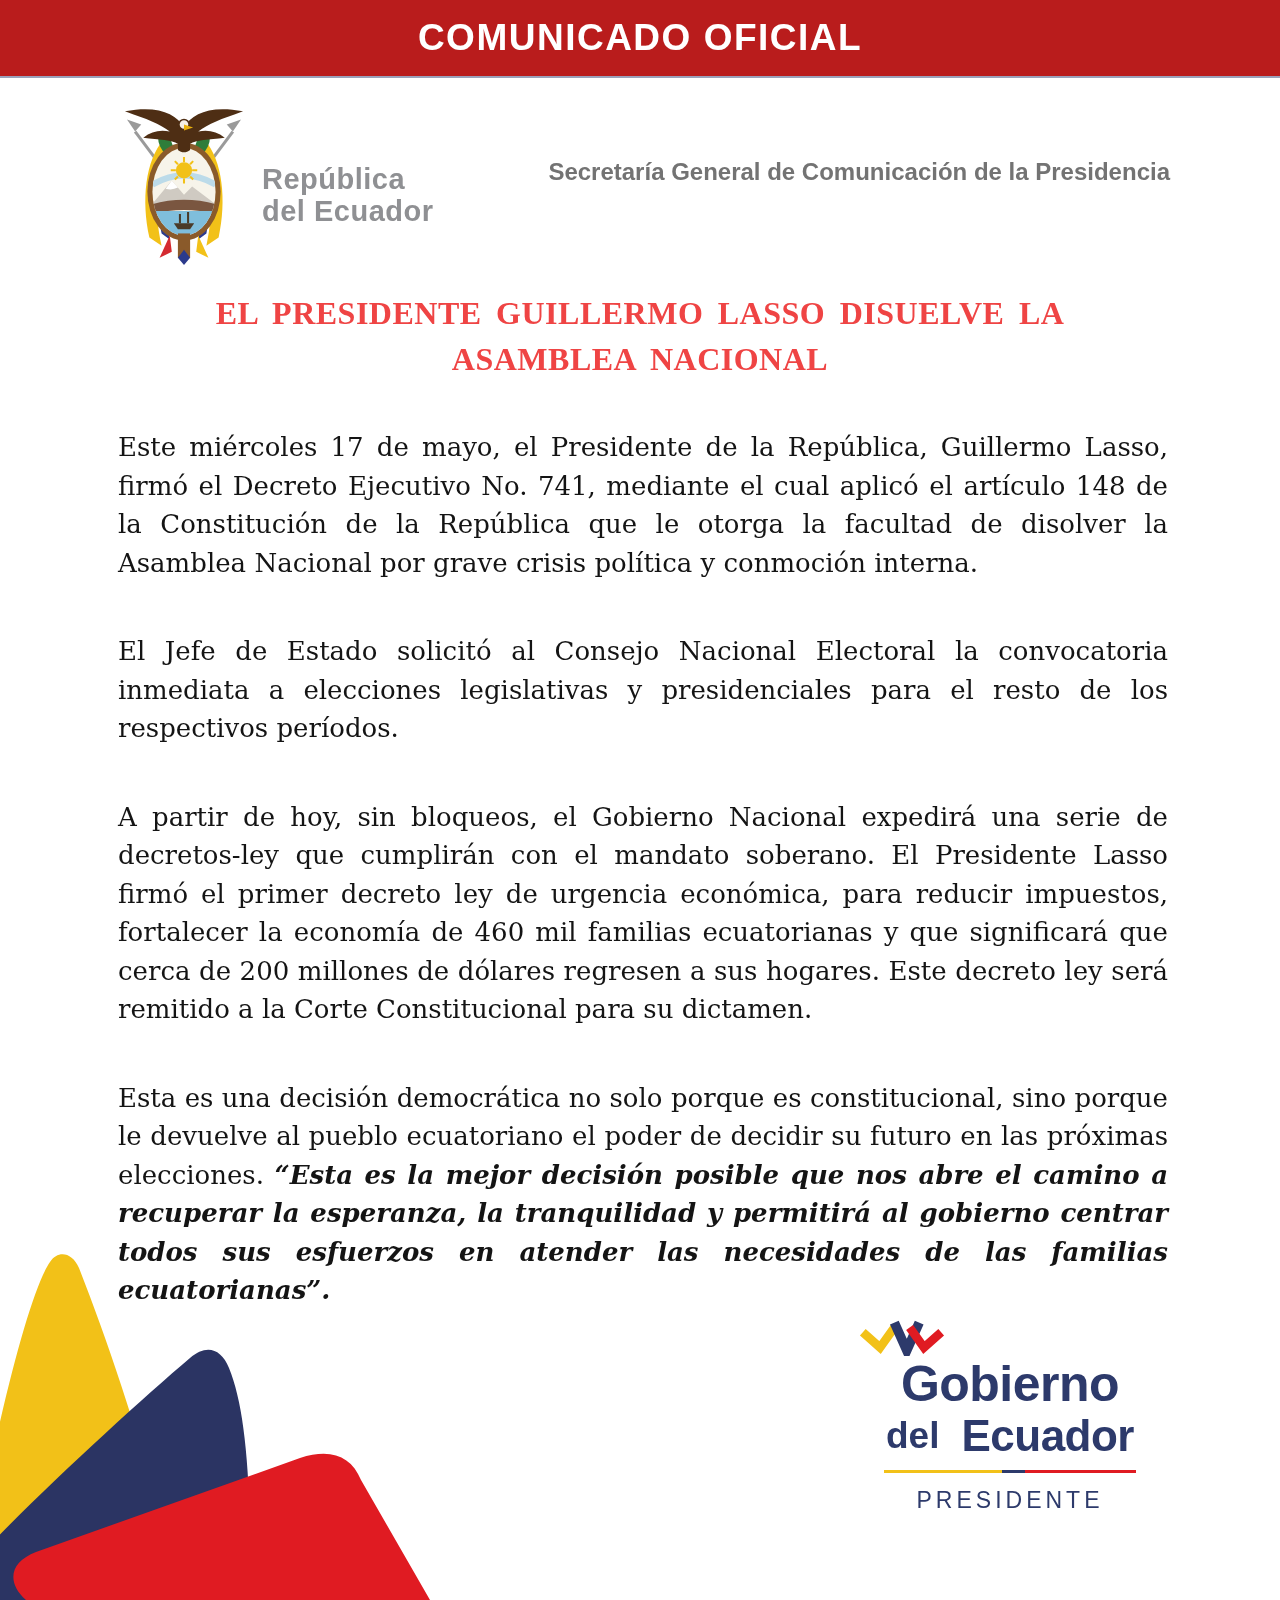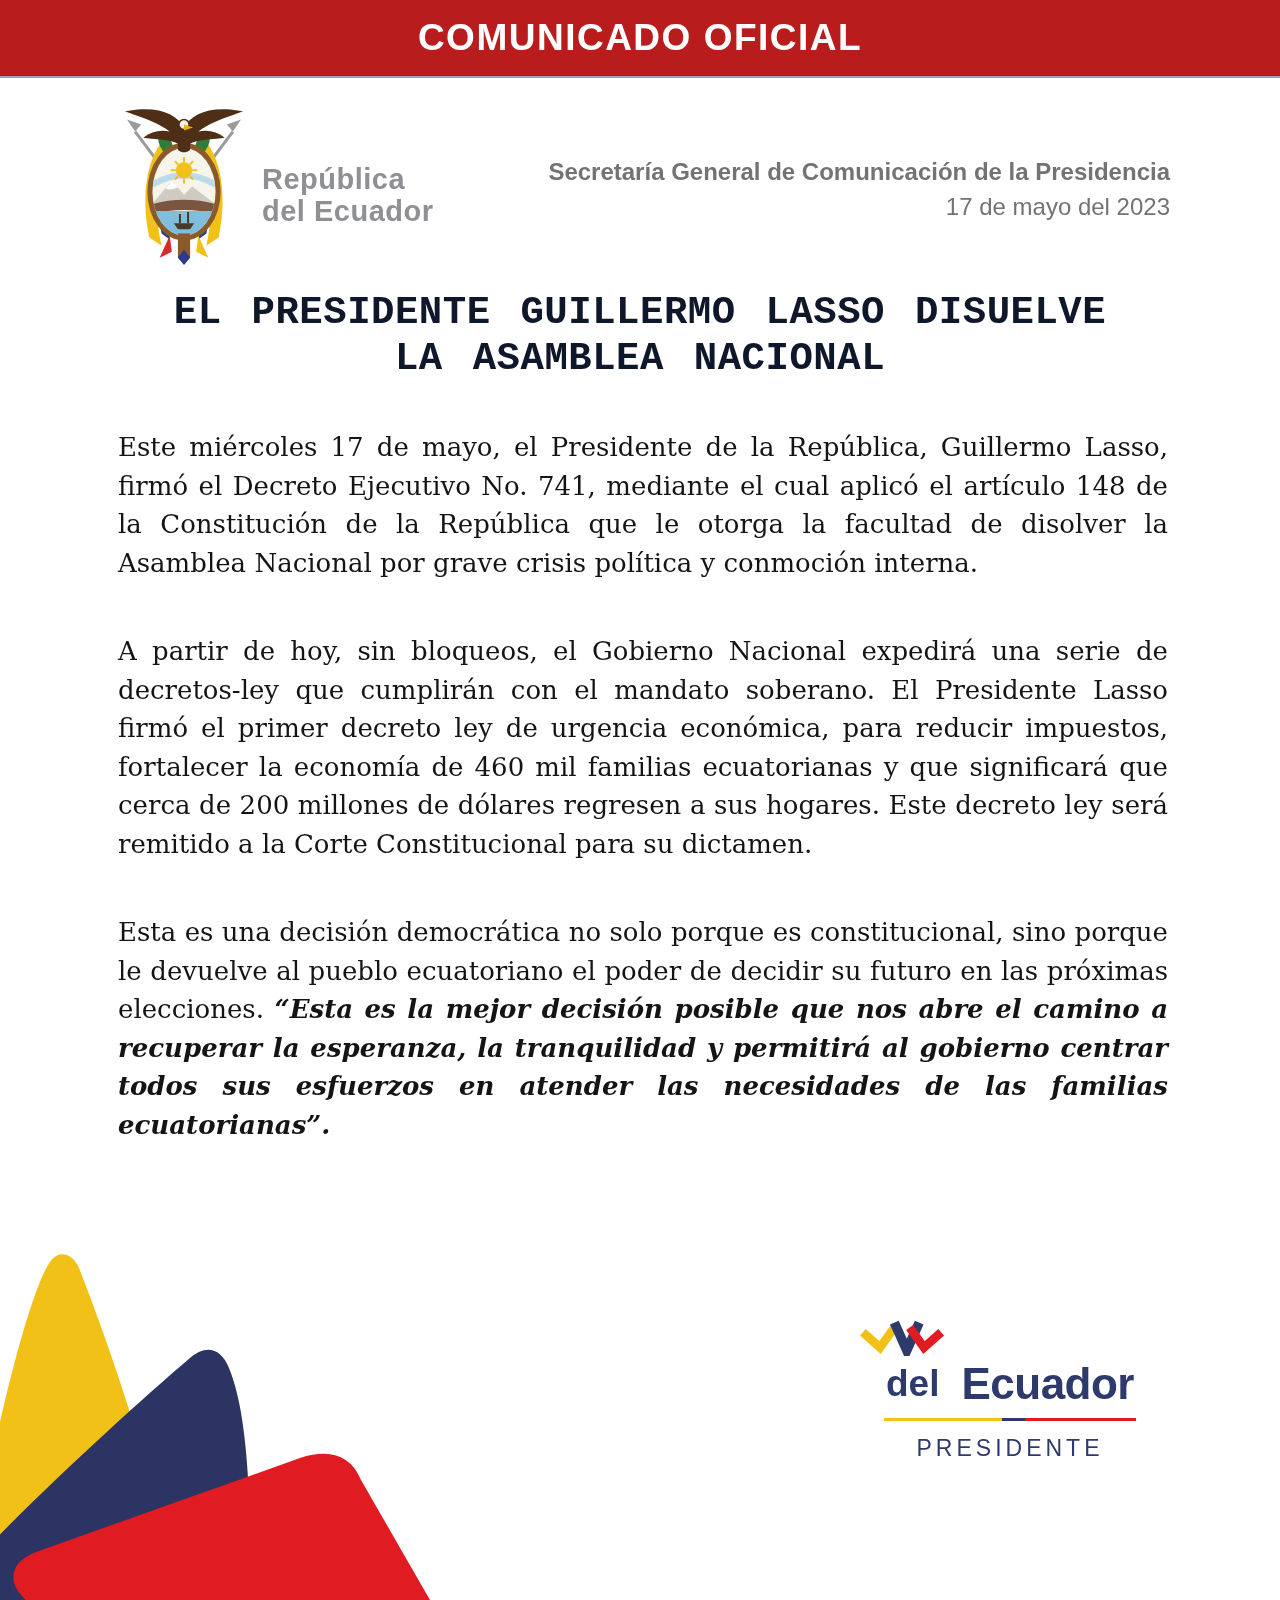--- a/index.html
+++ b/index.html
@@ -30,22 +30,22 @@
   }
   .head-org{font-size:24px;font-weight:bold;}
   .head-date{font-size:24px;margin-top:7px;font-weight:400;}
 
   
   .doc-title{
     position:absolute;top:290px;left:0;width:100%;text-align:center;
   }
   .doc-title span{
     display:inline-block;max-width:960px;
-    font-family:Liberation Mono, monospace;font-weight:bold;font-size:39px;line-height:46px;
-    color:#0f172a;word-spacing:6px;letter-spacing:0.5px;
+    font-family:Liberation Serif, serif;font-weight:bold;font-size:32px;line-height:46px;
+    color:#ef4444;word-spacing:6px;letter-spacing:0.5px;
   }
 
   
   .body-text{
     position:absolute;top:428px;left:118px;right:112px;
     font-family:"DejaVu Serif",serif;font-size:26px;line-height:38.5px;
     color:#141414;text-align:justify;
   }
   .body-text p{margin:0 0 50px 0;}
   .quote{font-weight:bold;font-style:italic;}
@@ -139,45 +139,46 @@
     <path d="M64 158 L70 150 L76 158 L70 165 Z" fill="#2b3a8c"></path>
   </svg>
 
   <div class="rep-text">
     <div>República</div>
     <div>del Ecuador</div>
   </div>
 
   <div class="head-right">
     <div class="head-org">Secretaría General de Comunicación de la Presidencia</div>
-    <div class="head-date">17 de mayo del 2023</div>
   </div>
 
   <div class="doc-title">
     <span>EL PRESIDENTE GUILLERMO LASSO DISUELVE LA ASAMBLEA NACIONAL</span>
   </div>
 
   <div class="body-text">
     <p>Este miércoles 17 de mayo, el Presidente de la República, Guillermo Lasso, firmó el Decreto Ejecutivo No. 741, mediante el cual aplicó el artículo 148 de la Constitución de la República que le otorga la facultad de disolver la Asamblea Nacional por grave crisis política y conmoción interna.</p>
+    <p>El Jefe de Estado solicitó al Consejo Nacional Electoral la convocatoria inmediata a elecciones legislativas y presidenciales para el resto de los respectivos períodos.</p>
     <p>A partir de hoy, sin bloqueos, el Gobierno Nacional expedirá una serie de decretos-ley que cumplirán con el mandato soberano. El Presidente Lasso firmó el primer decreto ley de urgencia económica, para reducir impuestos, fortalecer la economía de 460 mil familias ecuatorianas y que significará que cerca de 200 millones de dólares regresen a sus hogares. Este decreto ley será remitido a la Corte Constitucional para su dictamen.</p>
     <p><span>Esta es una decisión democrática no solo porque es constitucional, sino porque le devuelve al pueblo ecuatoriano el poder de decidir su futuro en las próximas elecciones. </span><span class="quote">“Esta es la mejor decisión posible que nos abre el camino a recuperar la esperanza, la tranquilidad y permitirá al gobierno centrar todos sus esfuerzos en atender las necesidades de las familias ecuatorianas”.</span></p>
   </div>
 
   <svg class="petals" viewBox="0 0 470 390">
     <path d="M-20 390 L-20 305 C5 180 32 78 50 52 C58 40 72 42 79 58 C112 142 152 262 182 390 Z" fill="#f2c118"></path>
     <path d="M-20 390 L-20 345 C40 282 138 192 190 148 C206 134 221 138 229 158 C245 198 251 262 251 390 Z" fill="#2b3463"></path>
     <path d="M26 390 C6 372 10 352 36 342 L300 248 C331 238 351 246 361 270 L430 390 Z" fill="#e01b22"></path>
   </svg>
 
   <div class="gov-logo">
     <svg class="gov-mark" viewBox="0 0 90 38">
       <polyline points="4,14 22,30 37,9" fill="none" stroke="#f2c118" stroke-width="9"></polyline>
       <polyline points="37,4 50,33 63,4" fill="none" stroke="#2d3a6b" stroke-width="10"></polyline>
       <polyline points="86,14 68,30 53,9" fill="none" stroke="#e01b22" stroke-width="9"></polyline>
     </svg>
+    <div class="gov-line1">Gobierno</div>
     <div class="gov-line2">
       <span class="small">del</span>
       <span class="big">Ecuador</span>
     </div>
     <div class="gov-rule">
       <span class="seg-y" style="background:#f2c118"></span>
       <span class="seg-n" style="background:#2d3a6b"></span>
       <span class="seg-r" style="background:#e01b22"></span>
     </div>
     <div class="gov-role">PRESIDENTE</div>

